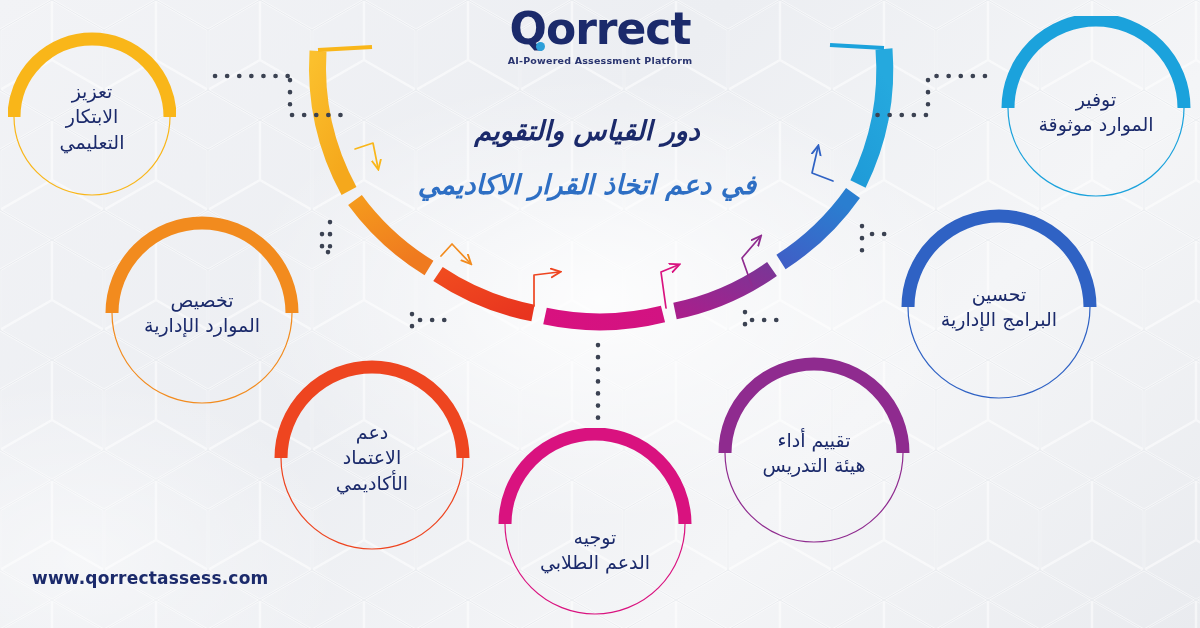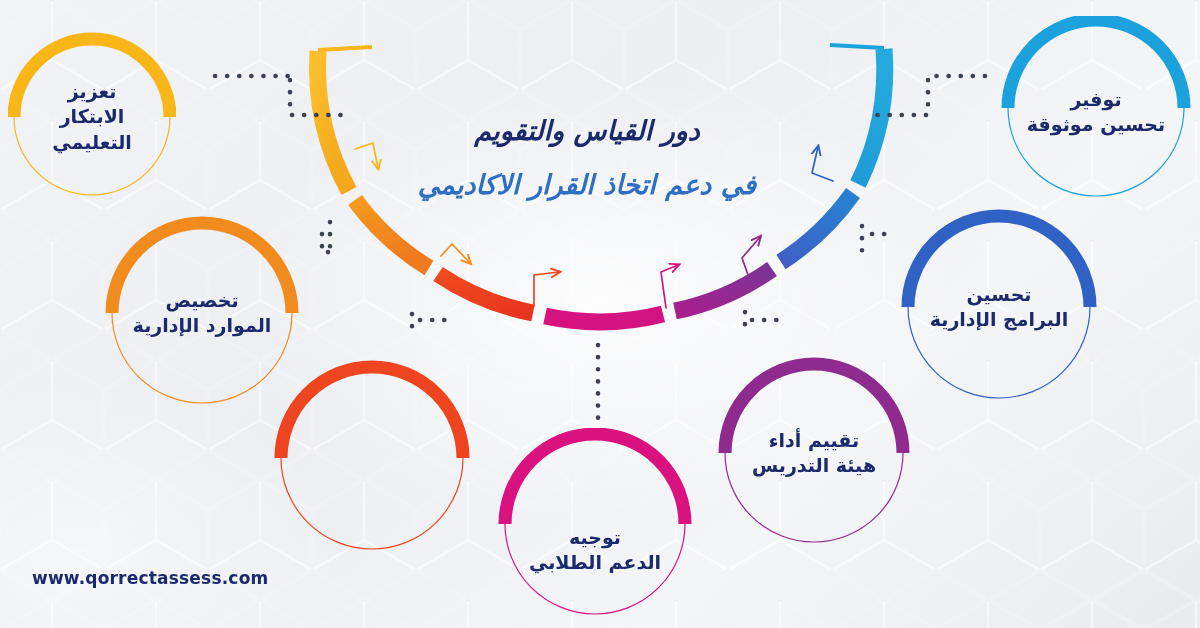--- a/index.html
+++ b/index.html
@@ -88,21 +88,21 @@
   .node {
     position: absolute;
     display: flex; align-items: center; justify-content: center;
   }
   .node-ring { position: absolute; inset: 0; }
   .node-label {
     position: relative;
     direction: rtl;
     text-align: center;
     font-size: 19px;
-    font-weight: bold;
+    font-weight: normal;
     color: #1b2a6b;
     line-height: 1.32;
     letter-spacing: .2px;
     padding: 0 6px;
     white-space: pre-line;
     z-index: 2;
   }
 
   
   #footer-url {
@@ -241,20 +241,27 @@
 
       <path d="M862,226 L862,252"></path>
       <path d="M872,234 L896,234"></path>
 
       <path d="M985,76 L925,76"></path>
       <path d="M928,80 L928,110"></path>
       <path d="M926,115 L875,115"></path>
     </g>
   </svg>
 
+  <div id="logo-block">
+    <div id="logo-word">
+      <span>Qorrect</span>
+      <span id="logo-dot"></span>
+    </div>
+    <div id="logo-tag">AI-Powered Assessment Platform</div>
+  </div>
 
   <div id="center-title">
     <div id="title-line1">دور القياس والتقويم</div>
     <div id="title-line2">في دعم اتخاذ القرار الاكاديمي</div>
   </div>
 
   <div class="node" style="left:8px; top:22px; width:168px; height:190px;">
     <svg class="node-ring" viewBox="0 0 168 190">
       <circle cx="84" cy="95" r="78" fill="none" stroke="#f9b619" stroke-width="1.2"></circle>
       <path d="M84 17 A78 78 0 0 0 6 95" fill="none" stroke="#f9b619" stroke-width="13" stroke-linecap="butt"></path>
@@ -274,20 +281,23 @@
     <div class="node-label">تخصيص
 الموارد الإدارية</div>
   </div>
 
   <div class="node" style="left:273px; top:358px; width:198px; height:200px;">
     <svg class="node-ring" viewBox="0 0 198 200">
       <circle cx="99" cy="100" r="91" fill="none" stroke="#ee4520" stroke-width="1.2"></circle>
       <path d="M99 9 A91 91 0 0 0 8 100" fill="none" stroke="#ee4520" stroke-width="13" stroke-linecap="butt"></path>
       <path d="M99 9 A91 91 0 0 1 190 100" fill="none" stroke="#ee4520" stroke-width="13" stroke-linecap="butt"></path>
     </svg>
+    <div class="node-label">دعم
+الاعتماد
+الأكاديمي</div>
   </div>
 
   <div class="node" style="left:495px; top:428px; width:200px; height:200px;">
     <svg class="node-ring" viewBox="0 0 200 200">
       <circle cx="100" cy="96" r="90" fill="none" stroke="#d9127f" stroke-width="1.2"></circle>
       <path d="M100 6 A90 90 0 0 0 10 96" fill="none" stroke="#d9127f" stroke-width="13" stroke-linecap="butt"></path>
       <path d="M100 6 A90 90 0 0 1 190 96" fill="none" stroke="#d9127f" stroke-width="13" stroke-linecap="butt"></path>
     </svg>
     <div class="node-label" style="margin-top:44px;">توجيه
 الدعم الطلابي</div>
@@ -313,18 +323,18 @@
 البرامج الإدارية</div>
   </div>
 
   <div class="node" style="left:1000px; top:16px; width:192px; height:192px;">
     <svg class="node-ring" viewBox="0 0 192 192">
       <circle cx="96" cy="92" r="88" fill="none" stroke="#1ba2dc" stroke-width="1.2"></circle>
       <path d="M96 4 A88 88 0 0 0 8 92" fill="none" stroke="#1ba2dc" stroke-width="13" stroke-linecap="butt"></path>
       <path d="M96 4 A88 88 0 0 1 184 92" fill="none" stroke="#1ba2dc" stroke-width="13" stroke-linecap="butt"></path>
     </svg>
     <div class="node-label">توفير
-تحسين موثوقة</div>
+الموارد موثوقة</div>
   </div>
 
   <div id="footer-url">www.qorrectassess.com</div>
 
 </div>
 
 </body></html>

